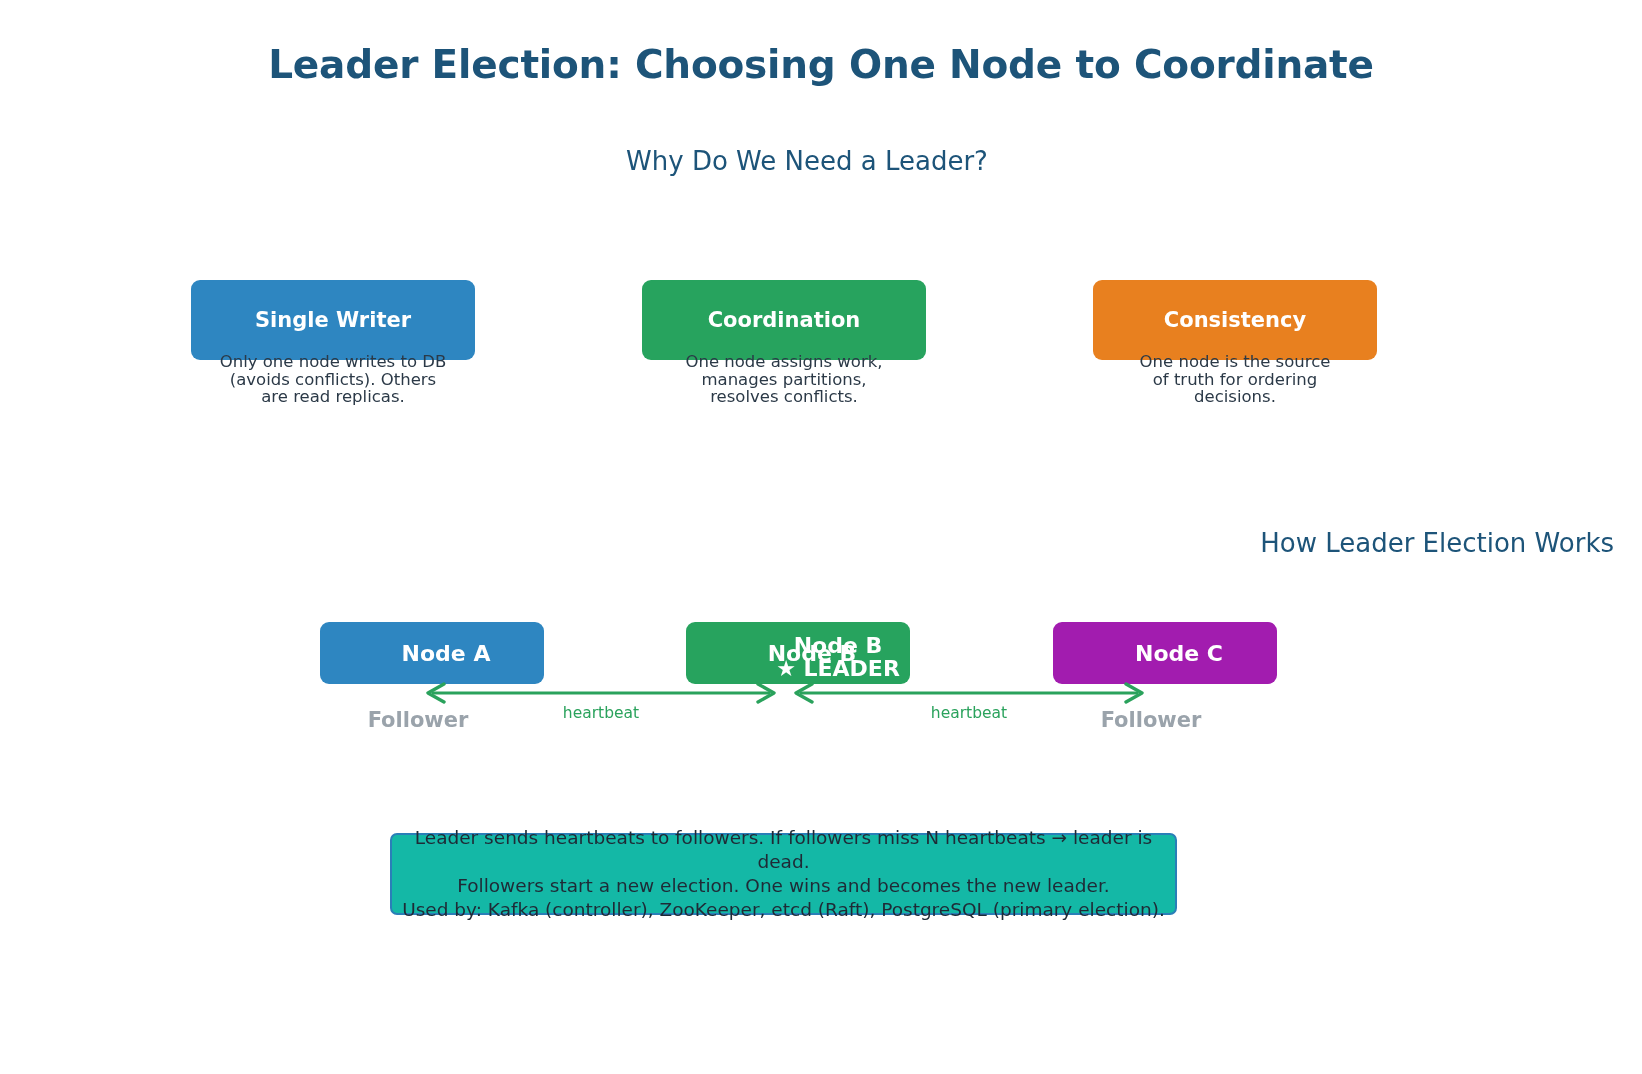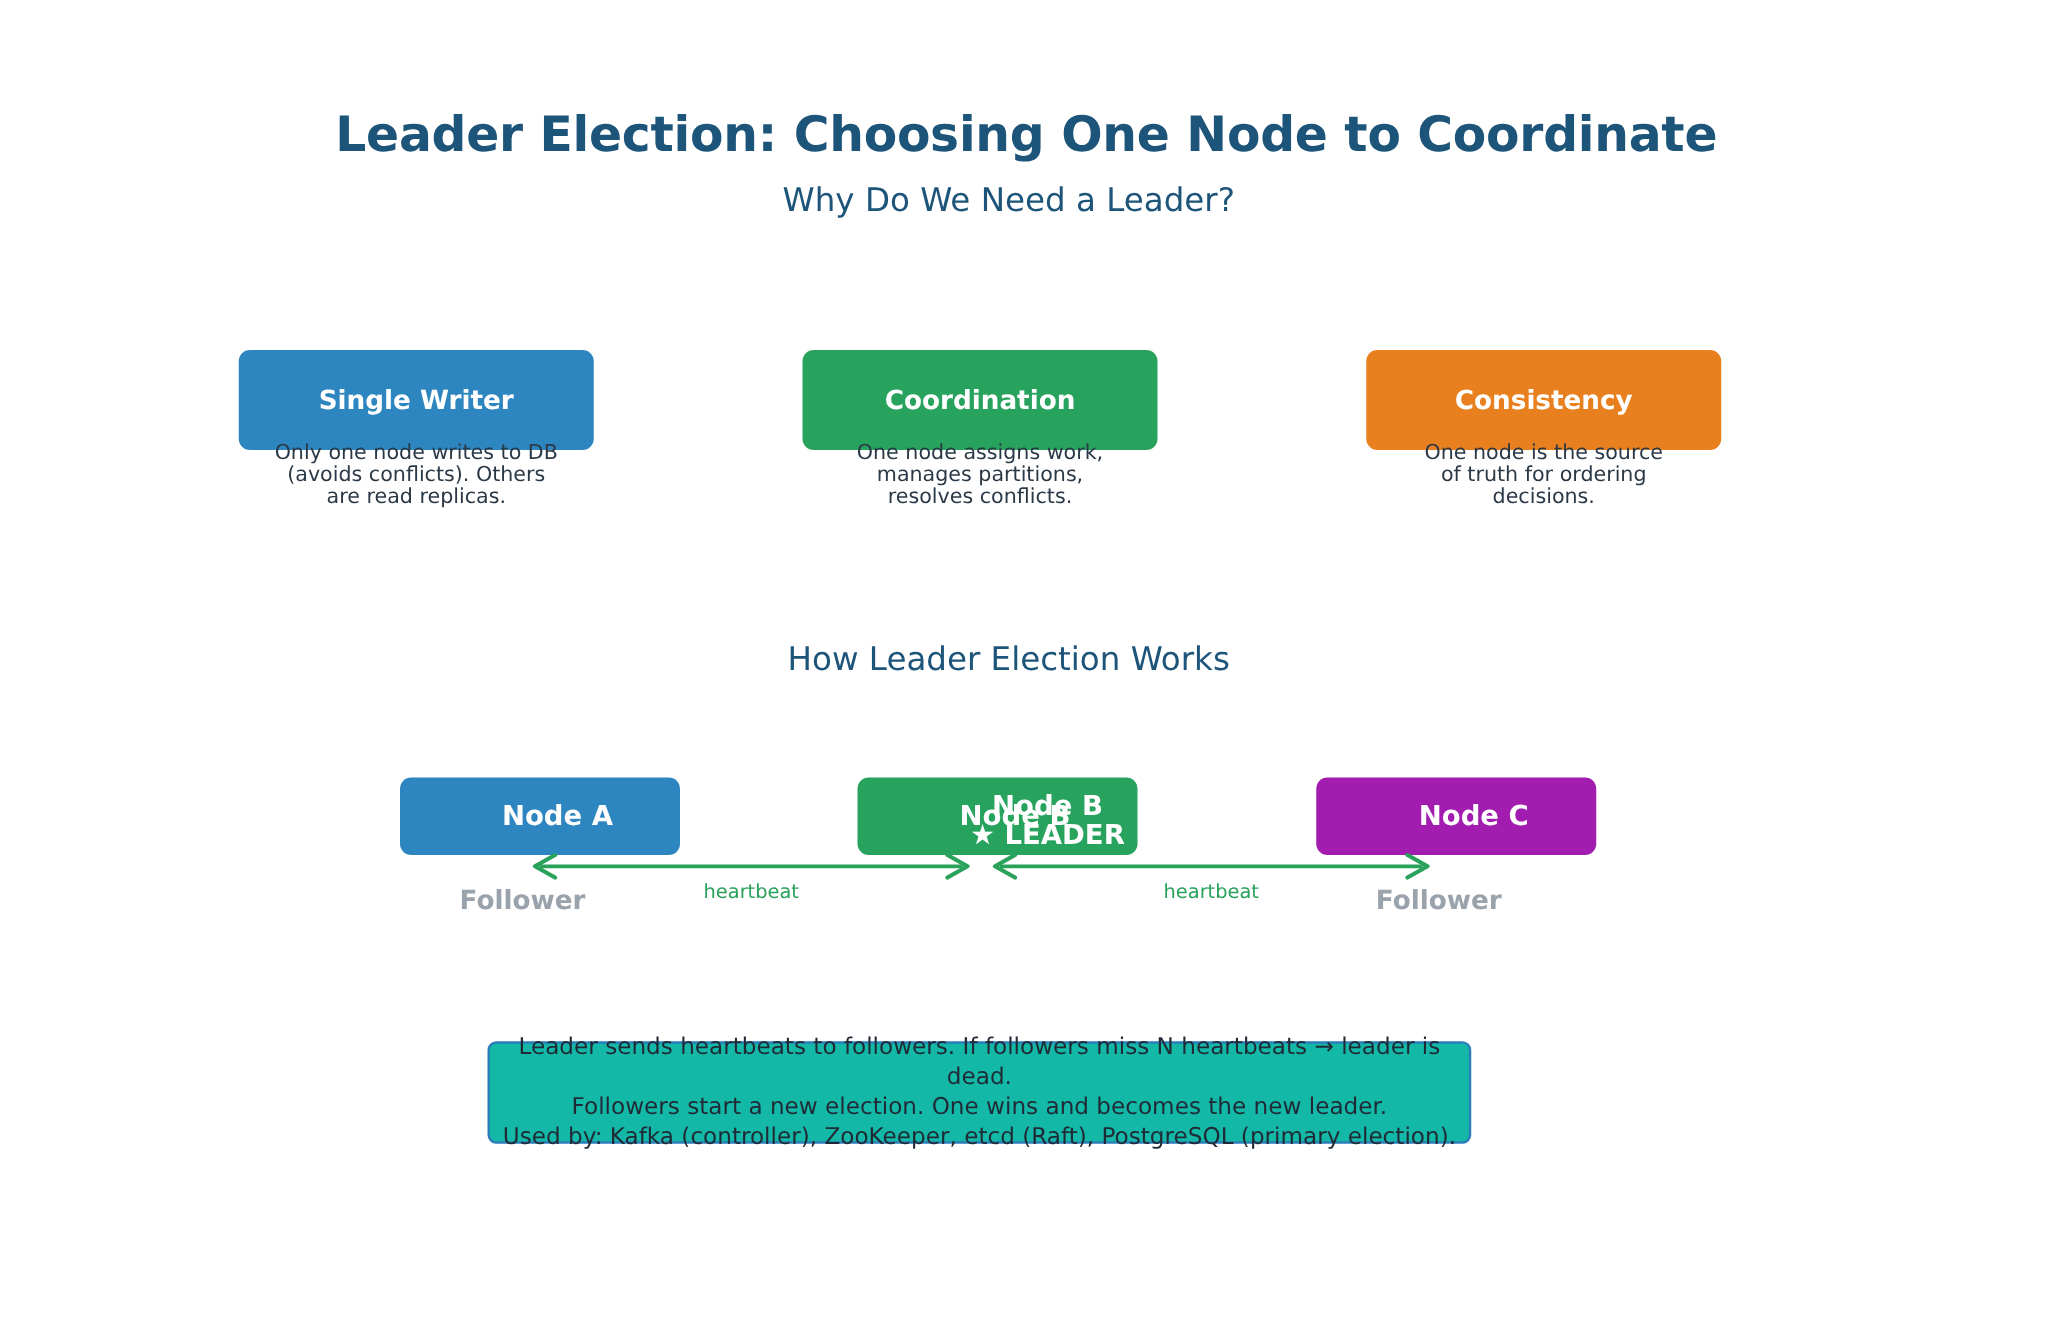--- a/index.html
+++ b/index.html
@@ -38,21 +38,21 @@
     position: absolute;
     width: 1614px;
     left: 0;
     text-align: center;
     font-size: 26px;
     font-weight: normal;
     color: #1d5479;
     white-space: nowrap;
   }
   .section-title.s1 { top: 146px; }
-  .section-title.s2 { top: 513px; }
+  .section-title.s2 { top: 528px; text-align: right; }
 
   
   .reason {
     position: absolute;
     width: 284px;
   }
   .reason .card {
     position: absolute;
     left: 0;
     top: 0;
@@ -176,21 +176,21 @@
     line-height: 24px;
     color: #1f2a36;
     white-space: pre-line;
   }
 </style>
 </head>
 <body>
 
 <div class="stage">
 
-  <div class="main-title" style="color: rgb(29, 84, 121); margin-top: 44px;">Leader Election: Choosing One Node to Coordinate</div>
+  <div class="main-title" style="color: rgb(29, 84, 121);">Leader Election: Choosing One Node to Coordinate</div>
 
   <div class="section-title s1" style="color: rgb(29, 84, 121);">Why Do We Need a Leader?</div>
 
   <div class="reason" id="reason-0">
     <div class="card" style="background: rgb(46, 134, 193);">
       <span class="card-label">Single Writer</span>
     </div>
     <div class="desc">Only one node writes to DB
 (avoids conflicts). Others
 are read replicas.</div>

